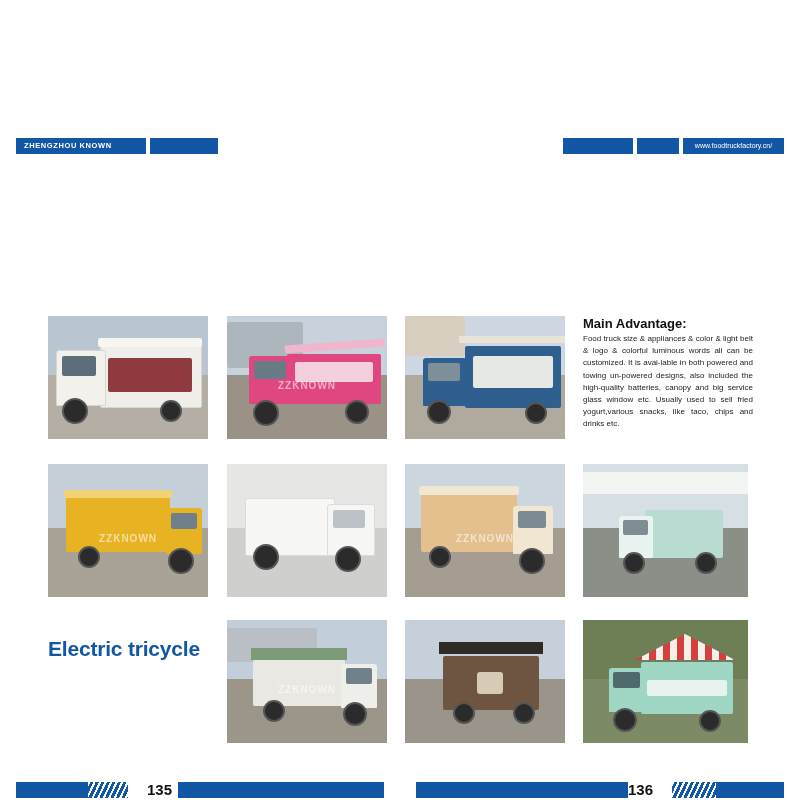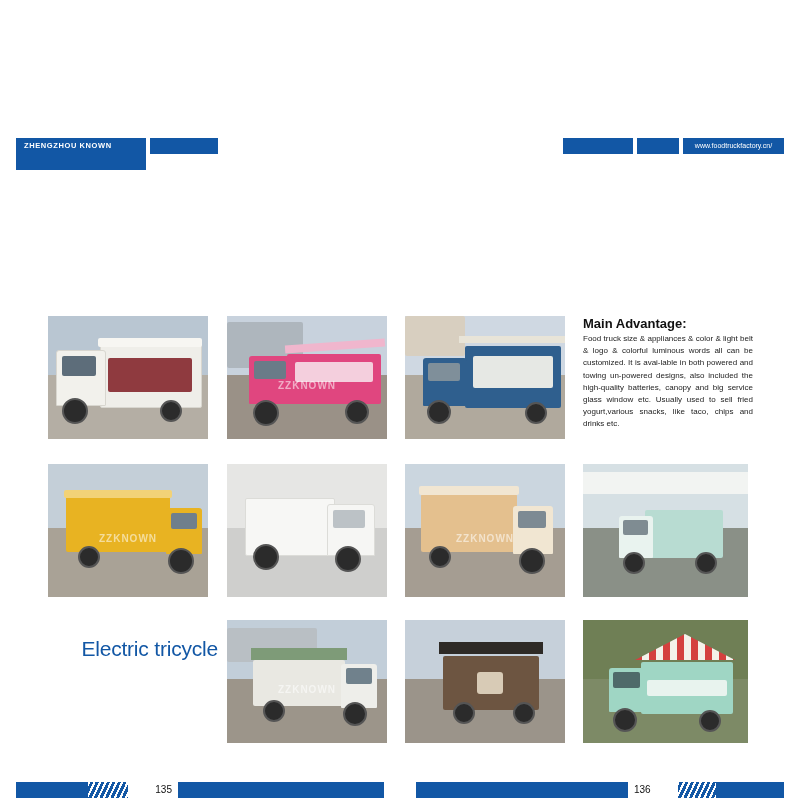--- a/index.html
+++ b/index.html
@@ -31,21 +31,21 @@
     left: 16px;
     top: 8px;
     width: 768px;
     height: 16px;
   }
   .brand-bar {
     position: absolute;
     left: 0;
     top: 0;
     width: 130px;
-    height: 32px;
+    height: 16px;
     background: #1257a5;
     color: #ffffff;
     font-size: 7.5px;
     font-weight: bold;
     letter-spacing: 0.6px;
     line-height: 16px;
     padding-left: 8px;
     box-sizing: border-box;
   }
   .brand-accent {
@@ -149,23 +149,23 @@
     line-height: 12.2px;
     color: #222222;
     text-align: justify;
   }
   
   .title-block {
     position: absolute;
     left: 48px;
     top: 508px;
     width: 170px;
-    text-align: right;
+    text-align: left;
     color: #1257a5;
-    font-weight: normal;
+    font-weight: bold;
     line-height: 1.08;
   }
   .title-line1 { font-size: 21px; letter-spacing: -0.2px; }
   .title-line2 { font-size: 21px; }
   
   .footer-left {
     position: absolute;
     left: 16px;
     top: 652px;
     width: 368px;
@@ -175,29 +175,30 @@
   .footer-right {
     position: absolute;
     left: 416px;
     top: 652px;
     width: 368px;
     height: 16px;
     background: #1257a5;
   }
   .pagenum {
     position: absolute;
-    font-size: 10px;
+    font-size: 15px;
     color: #111111;
     background: #ffffff;
     top: 652px;
     height: 16px;
     line-height: 16px;
+    font-weight: bold;
   }
   .pagenum-left { left: 128px; width: 44px; text-align: right; padding-right: 6px; }
-  .pagenum-right { left: 628px; width: 44px; text-align: left; padding-left: 6px; }
+  .pagenum-right { left: 628px; width: 44px; text-align: left; }
   .hatch {
     position: absolute;
     top: 652px;
     height: 16px;
     width: 44px;
     background: repeating-linear-gradient(115deg,#ffffff 0 2px, #1257a5 2px 5px);
   }
   .hatch-left { left: 88px; }
   .hatch-right { left: 672px; }
   .gutter {

